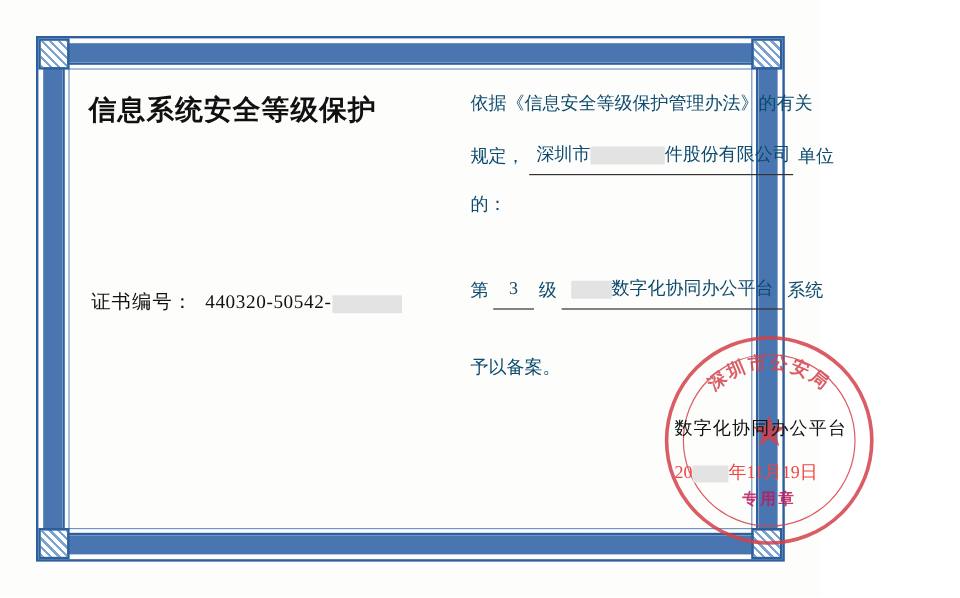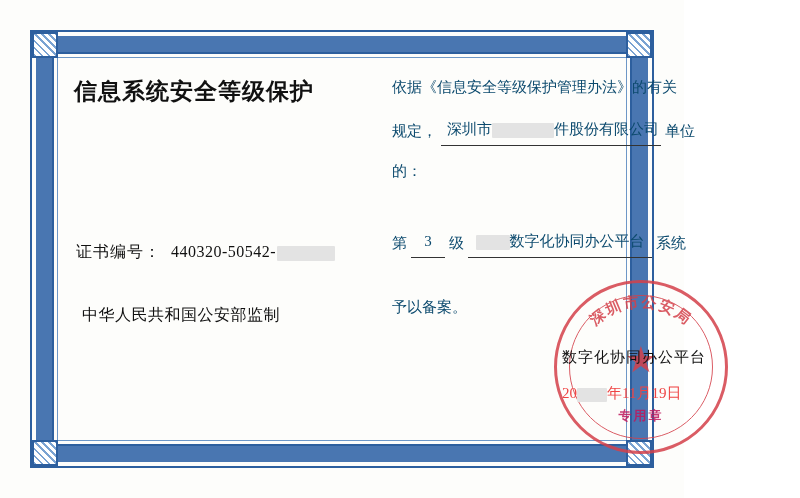--- a/index.html
+++ b/index.html
@@ -297,21 +297,20 @@
   <div class="content">
 
     <div class="left-col">
       <div class="title-line1">信息系统安全等级保护</div>
     </div>
 
     <div class="cert-no">
       <span class="label">证书编号：</span><span class="value">440320-50542-</span><span class="redact cert"></span>
     </div>
 
-    <div class="issuer">中华人民共和国公安部监制</div>
 
     <div class="right-col">
       <div class="para1">依据《信息安全等级保护管理办法》的有关</div>
 
       <div class="row-fill">
         <span>规定，</span>
         <span class="fill-line unit"><span>深圳市</span><span class="redact org"></span><span>件股份有限公司</span></span>
         <span>单位</span>
       </div>
 

